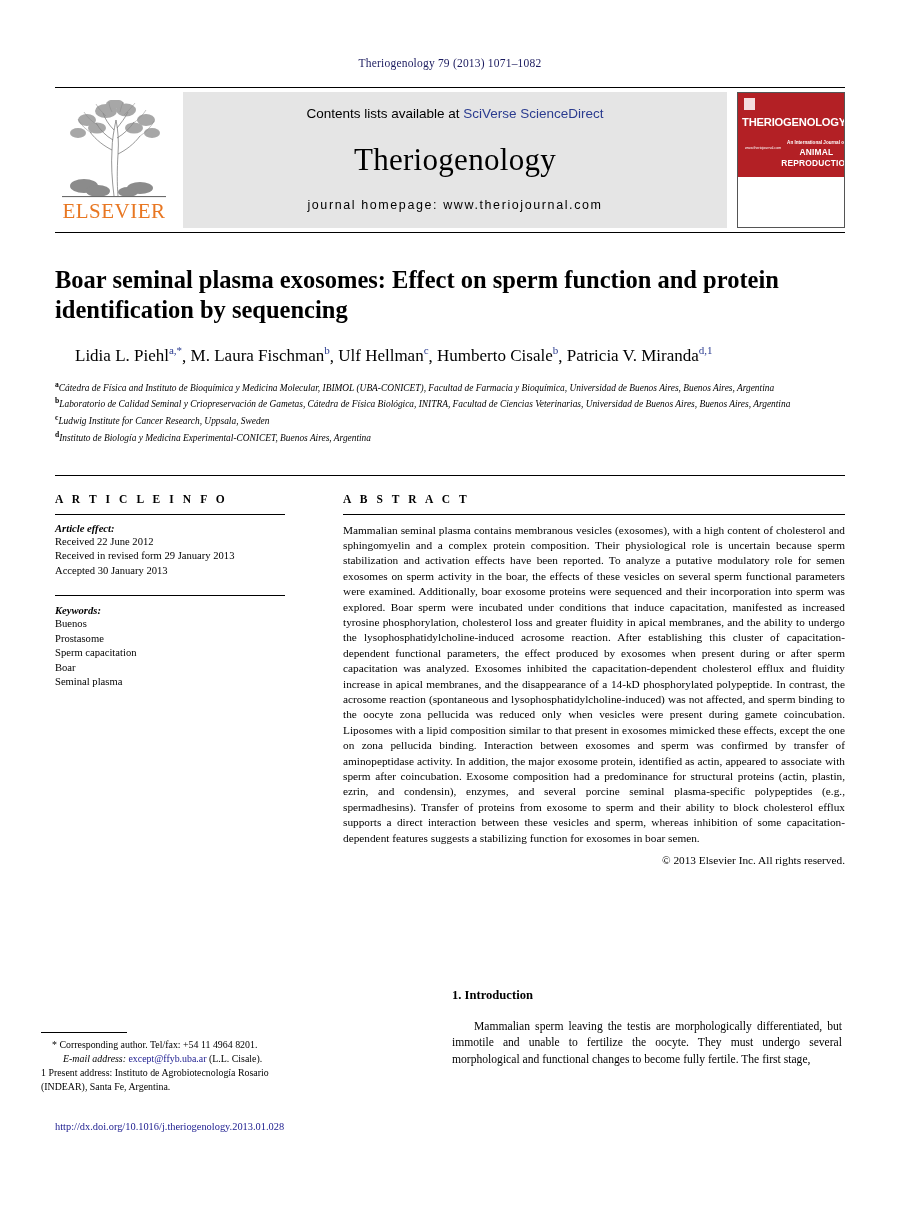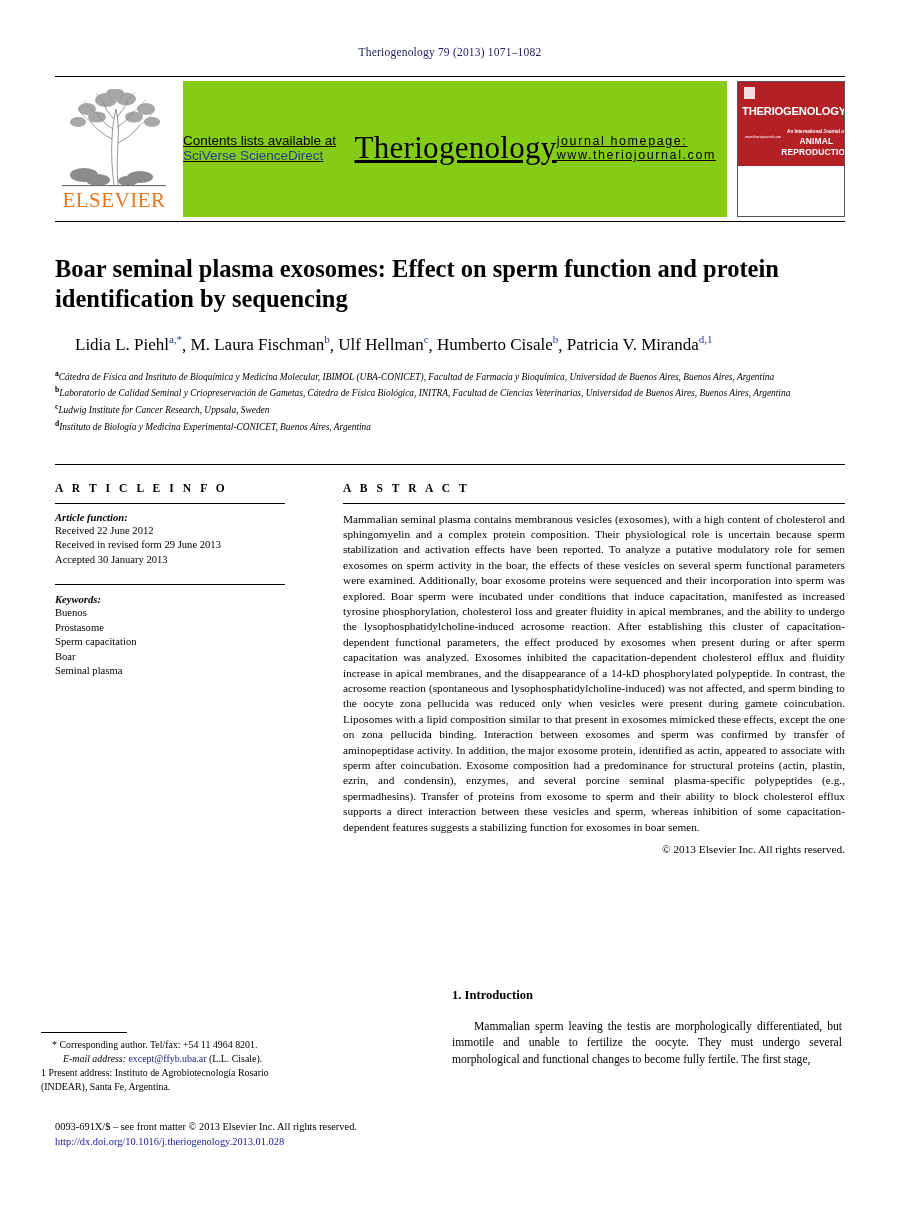--- a/index.html
+++ b/index.html
@@ -13,21 +13,21 @@
     font-family: "Liberation Serif", "DejaVu Serif", serif;
     color: #000000;
     position: relative;
     overflow: hidden;
   }
   .page {
     position: relative;
     width: 900px;
     height: 1230px;
     box-sizing: border-box;
-    padding: 0 55px;
+    padding: 11px 55px;
   }
 
   
   .running-head {
     text-align: center;
     color: #1a1a5e;
     font-size: 11.5px;
     letter-spacing: 0.2px;
     padding-top: 46px;
     font-family: "Liberation Serif", serif;
@@ -61,29 +61,28 @@
   .elsevier-word {
     color: #e87722;
     font-size: 21px;
     letter-spacing: 0.5px;
     font-family: "Liberation Serif", serif;
     line-height: 1;
     margin-top: 1px;
   }
   .center-block {
     flex: 1 1 auto;
-    background: #84cc16;
+    background: #e5e5e5;
     margin: 0 10px;
     display: flex;
-    flex-direction: row;
+    flex-direction: column;
     align-items: center;
     justify-content: space-between;
     padding: 14px 0 16px 0;
     box-sizing: border-box;
-    text-decoration: underline;
   }
   .contents-line {
     font-family: "Liberation Sans", sans-serif;
     font-size: 13.5px;
     color: #000;
   }
   .contents-line .sd {
     color: #2a3b8f;
   }
   .journal-name {
@@ -413,23 +412,23 @@
     <p><sup>b</sup><span>Laboratorio de Calidad Seminal y Criopreservación de Gametas, Cátedra de Física Biológica, INITRA, Facultad de Ciencias Veterinarias, Universidad de Buenos Aires, Buenos Aires, Argentina</span></p>
     <p><sup>c</sup><span>Ludwig Institute for Cancer Research, Uppsala, Sweden</span></p>
     <p><sup>d</sup><span>Instituto de Biología y Medicina Experimental-CONICET, Buenos Aires, Argentina</span></p>
   </div>
 
   <div class="cols">
 
     <div class="col-info">
       <div class="sec-head">A R T I C L E   I N F O</div>
       <div class="rule"></div>
-      <p class="hist-label">Article function:</p>
+      <p class="hist-label">Article effect:</p>
       <p class="hist-line">Received 22 June 2012</p>
-      <p class="hist-line">Received in revised form 29 June 2013</p>
+      <p class="hist-line">Received in revised form 29 January 2013</p>
       <p class="hist-line">Accepted 30 January 2013</p>
 
       <div class="kw-block">
         <p class="kw-label">Keywords:</p>
         <p class="kw-line">Buenos</p>
         <p class="kw-line">Prostasome</p>
         <p class="kw-line">Sperm capacitation</p>
         <p class="kw-line">Boar</p>
         <p class="kw-line">Seminal plasma</p>
       </div>
@@ -449,21 +448,20 @@
     <p class="fn-indent">* Corresponding author. Tel/fax: +54 11 4964 8201.</p>
     <p class="fn-indent" style="padding-left:22px;text-indent:0;">
       <span class="fn-email-label">E-mail address:</span>
       <span class="fn-email">except@ffyb.uba.ar</span>
       <span>(L.L. Cisale).</span>
     </p>
     <p>1 Present address: Instituto de Agrobiotecnología Rosario (INDEAR), Santa Fe, Argentina.</p>
   </div>
 
   <div class="legal">
-    <div>0093-691X/$ – see front matter © 2013 Elsevier Inc. All rights reserved.</div>
     <div class="doi">http://dx.doi.org/10.1016/j.theriogenology.2013.01.028</div>
   </div>
 
   <div class="intro">
     <p class="intro-head">1. Introduction</p>
     <p class="intro-body">Mammalian sperm leaving the testis are morphologically differentiated, but immotile and unable to fertilize the oocyte. They must undergo several morphological and functional changes to become fully fertile. The first stage,</p>
   </div>
 
 </div>
 

